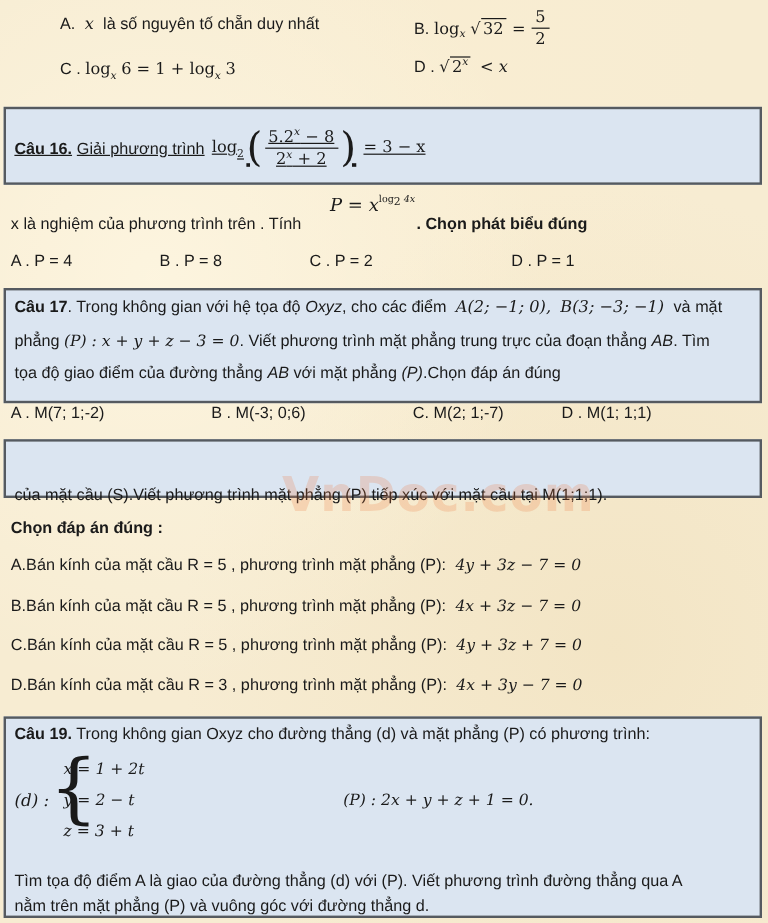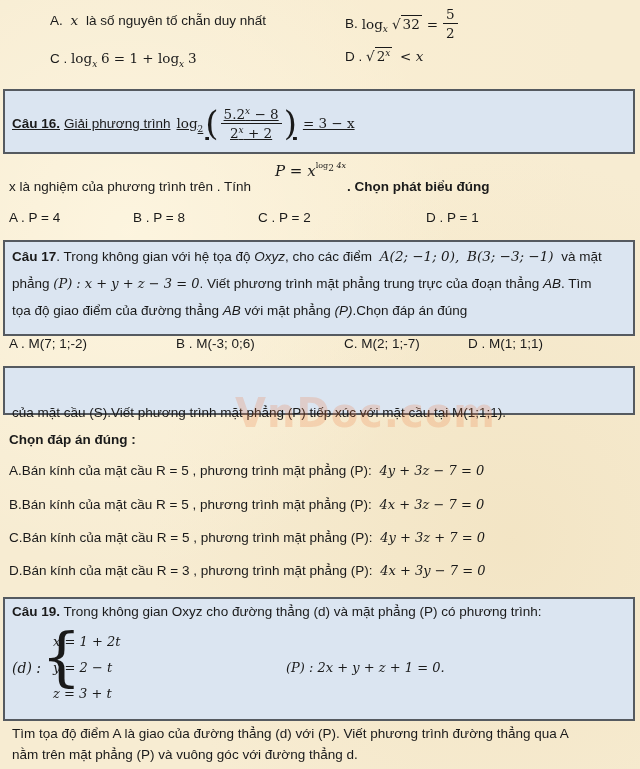--- a/index.html
+++ b/index.html
@@ -135,21 +135,21 @@
 </div>
 <div class="abs txt" style="left:9px; top:530px;">
   <span>C.Bán kính của mặt cầu R = 5 , phương trình mặt phẳng (P):</span>
   <span class="math" style="font-size:13px; margin-left:4px;">4y + 3z + 7 = 0</span>
 </div>
 <div class="abs txt" style="left:9px; top:563px;">
   <span>D.Bán kính của mặt cầu R = 3 , phương trình mặt phẳng (P):</span>
   <span class="math" style="font-size:13px; margin-left:4px;">4x + 3y − 7 = 0</span>
 </div>
 
-<div class="box" style="top:597px; height:124px;">
+<div class="box" style="top:597px; height:168px;">
   <div class="abs txt" style="left:7px; top:5px;">
     <b>Câu 19.</b>
     <span>Trong không gian Oxyz  cho đường thẳng (d) và mặt phẳng (P) có phương trình:</span>
   </div>
   <div class="abs math" style="left:7px; top:61px; font-size:14px;">(d) :</div>
   <div class="abs brace" style="left:36px; top:26px;">{</div>
   <div class="abs math" style="left:48px; top:35px; font-size:13px;">x = 1 + 2t</div>
   <div class="abs math" style="left:48px; top:61px; font-size:13px;">y = 2 − t</div>
   <div class="abs math" style="left:48px; top:87px; font-size:13px;">z = 3 + t</div>
   <div class="abs math" style="left:255px; top:61px; font-size:13px;margin-left:26px;">(P) :  2x + y + z + 1 = 0.</div>

